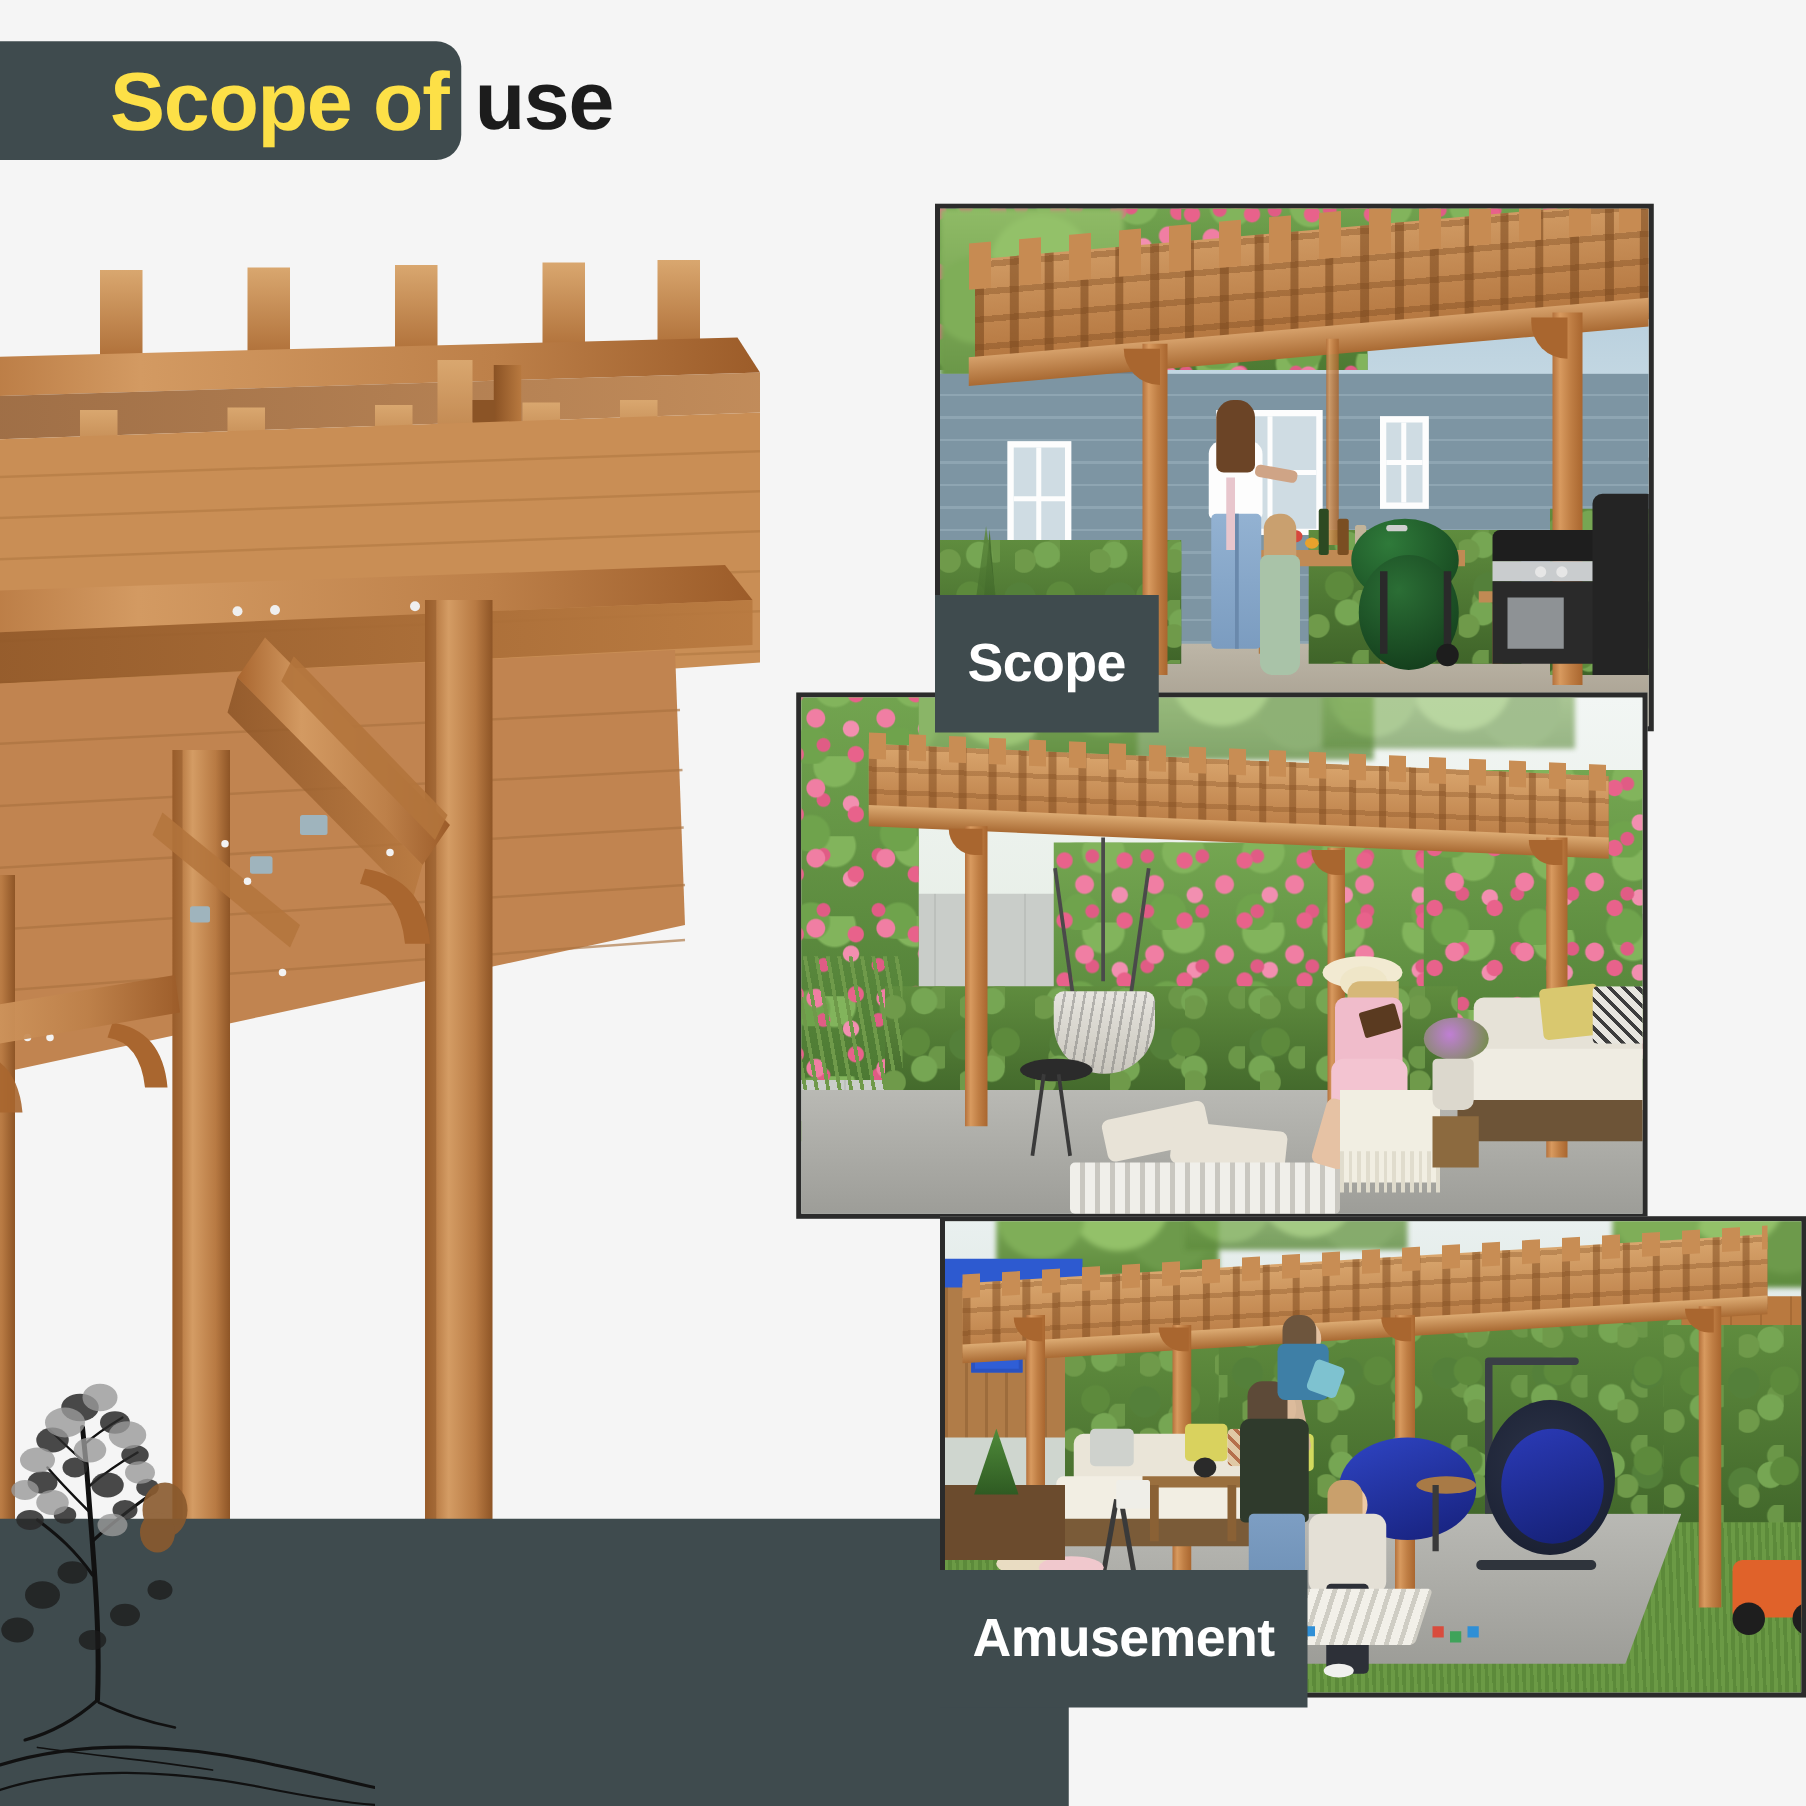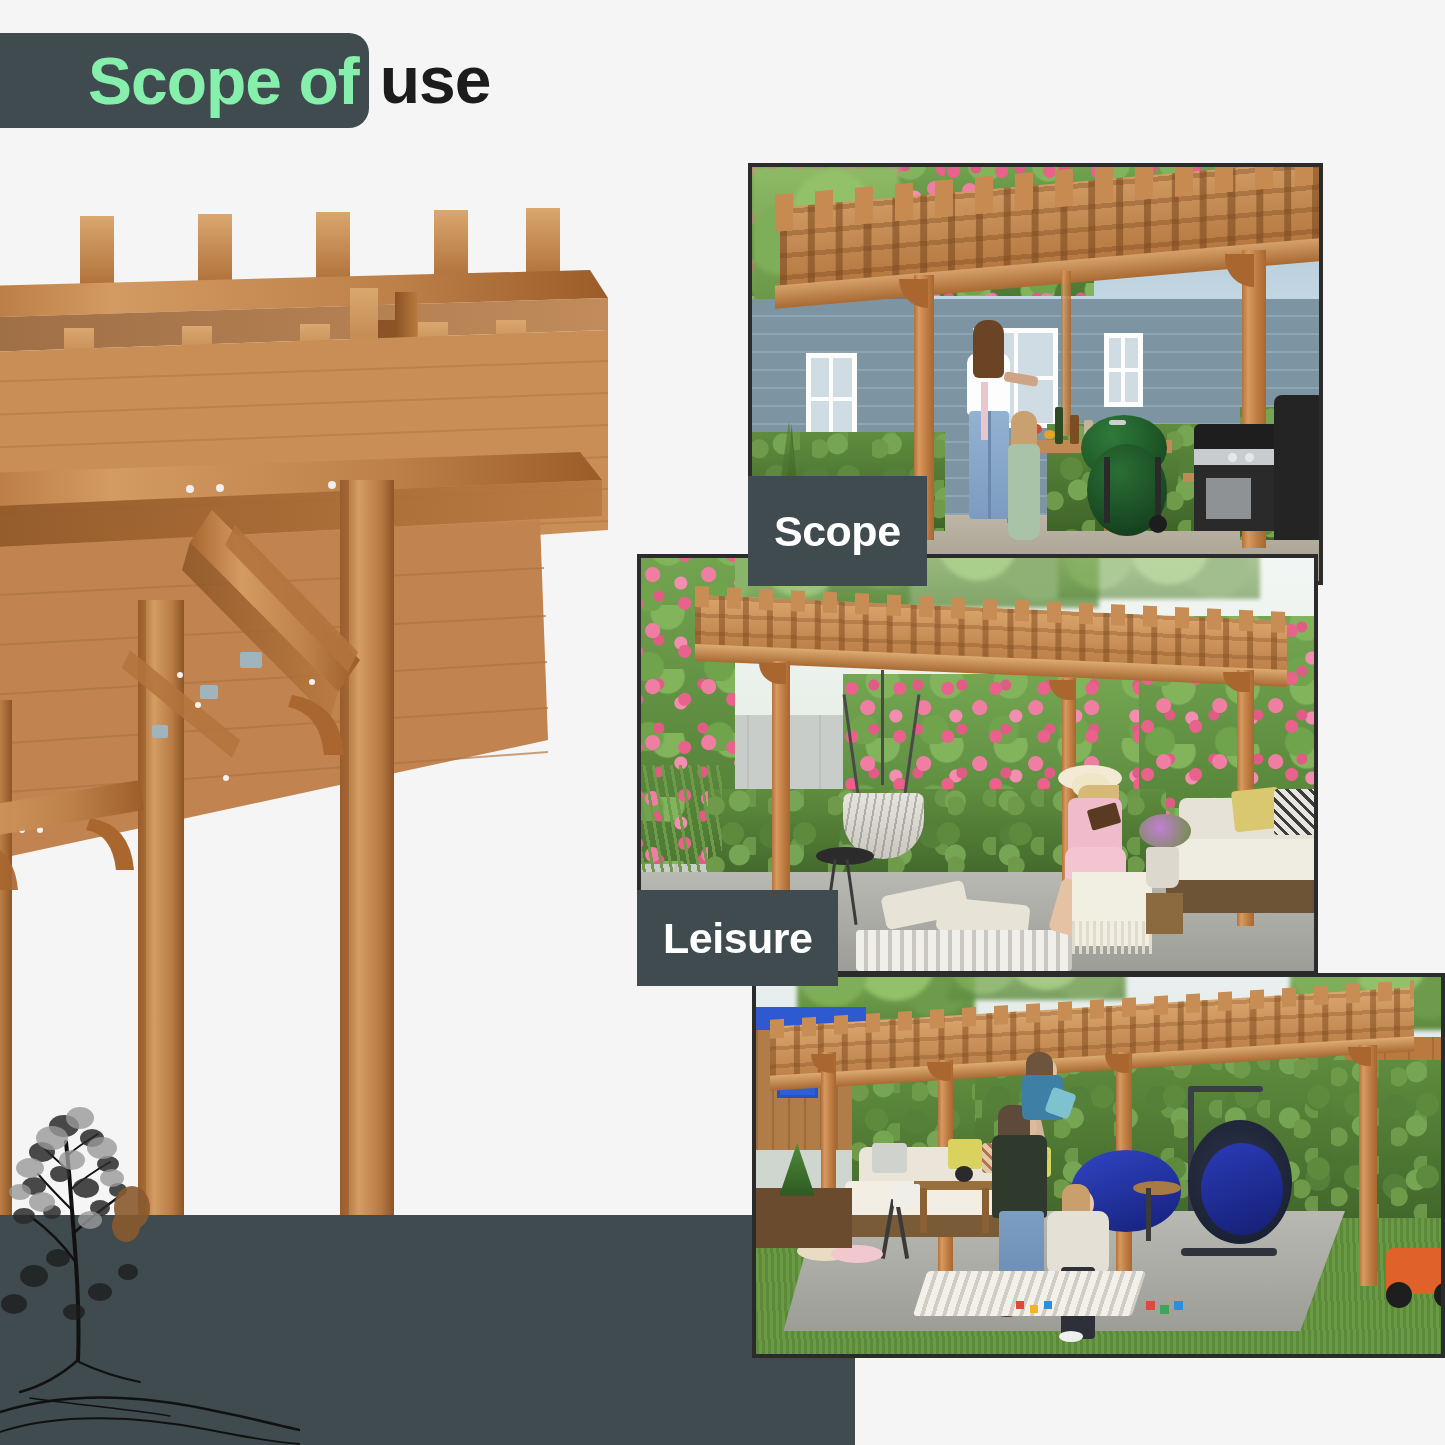--- a/index.html
+++ b/index.html
@@ -17,21 +17,21 @@
     position:absolute; left:0; top:33px; height:95px;
     display:flex; align-items:center; z-index:40;
   }
   .title-badge{
     background:#3f4b4e;
     border-radius:0 20px 20px 0;
     height:95px; padding:0 10px 0 88px;
     display:flex; align-items:center;
   }
   .title-badge span{
-    color:#86efac; font-size:66px; font-weight:bold; letter-spacing:-1px; line-height:1;
+    color:#fde047; font-size:66px; font-weight:bold; letter-spacing:-1px; line-height:1;
   }
   .title-tail{
     color:#1c1c1c; font-size:66px; font-weight:bold; letter-spacing:-1px;
     line-height:1; padding-left:11px; padding-bottom:2px;
   }
 
   
   .bottom-band{
     position:absolute; left:0; top:1215px; width:855px; height:230px;
     background:#3f4b4e; z-index:15;
@@ -478,23 +478,20 @@
 
       <div class="rect" style="left:64%;top:76%;width:12%;height:18%;background:#f1eee2;"></div>
       <div class="rect" style="left:64%;top:88%;width:12%;height:8%;
         background:repeating-linear-gradient(90deg,#e0dccd 0 3px,transparent 3px 7px);"></div>
 
       <div class="blob" style="left:74%;top:62%;width:52px;height:34px;background:radial-gradient(circle at 40% 40%,#c07fd4,#6b8f3a);"></div>
       <div class="rect" style="left:75%;top:70%;width:5%;height:10%;background:#dcd8cd;border-radius:4px 4px 8px 8px;"></div>
       <div class="rect" style="left:75%;top:81%;width:5.5%;height:10%;background:#8c6a3f;"></div>
     </div>
   </div>
-  <div class="caption cap-leisure">
-    <span>Leisure</span>
-  </div>
 
   <div class="photo card-amuse">
     <div class="scene">
 
       <div class="rect" style="left:0;top:0;width:100%;height:26%;background:linear-gradient(180deg,#e9f0ef,#dfe8e4);"></div>
 
       <div class="rect tree-canopy" style="left:6%;top:-10%;width:26%;height:22%;"></div>
       <div class="rect tree-canopy" style="left:28%;top:-12%;width:26%;height:18%;opacity:.8;"></div>
       <div class="rect tree-canopy" style="left:78%;top:-12%;width:26%;height:26%;"></div>
 
@@ -595,14 +592,17 @@
       <div class="rect" style="left:20%;top:55%;width:4%;height:6%;background:#efeee8;border-radius:2px;"></div>
 
       <div class="blob" style="left:6%;top:70%;width:56px;height:20px;background:#e9dcc2;"></div>
       <div class="blob" style="left:11%;top:71%;width:52px;height:18px;background:#f0c8cd;"></div>
 
       <div class="rect" style="left:0;top:56%;width:14%;height:16%;background:#6b4b2d;"></div>
       <div class="rect" style="left:1%;top:44%;width:10%;height:14%;background:linear-gradient(180deg,#4f8b3a,#2e5a22);
         clip-path:polygon(50% 0,76% 100%,24% 100%);"></div>
     </div>
   </div>
+  <div class="caption cap-amuse">
+    <span>Amusement</span>
+  </div>
 
 </div>
 
 </body></html>

